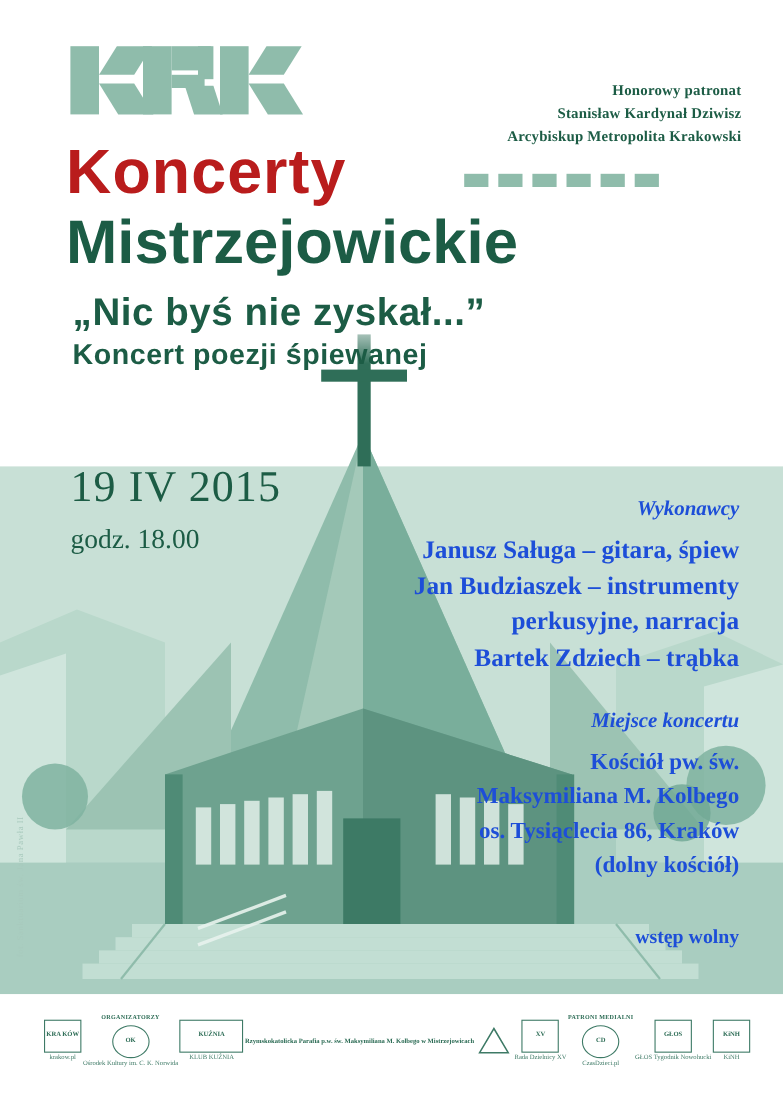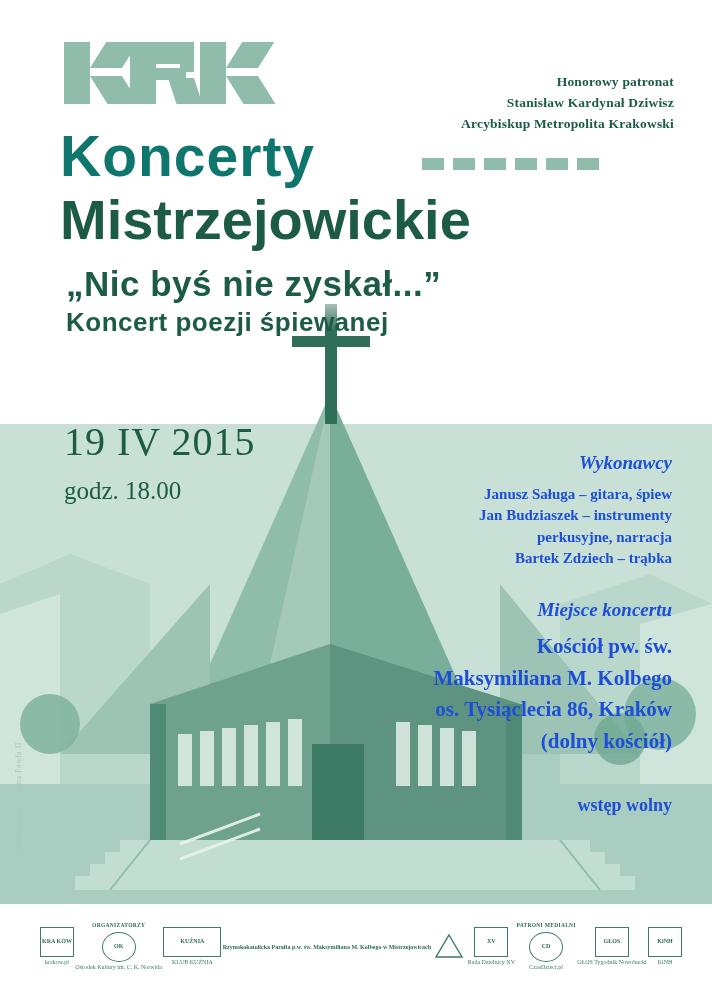--- a/index.html
+++ b/index.html
@@ -57,21 +57,21 @@
   }
 
   
   .title-block {
     position: absolute;
     left: 60px;
     top: 128px;
     width: 600px;
   }
   .t-koncerty {
-    color: #0f766e;
+    color: #b91c1c;
     font-family: "Liberation Sans", sans-serif;
     font-weight: bold;
     font-size: 57px;
     letter-spacing: 1px;
     line-height: 1;
     margin: 0;
     position: relative;
   }
   .dashes {
     position: absolute;
@@ -134,21 +134,21 @@
     color: #1d4ed8;
     font-family: "Liberation Serif", serif;
   }
   .info h3 {
     font-size: 19px;
     font-style: italic;
     font-weight: bold;
     margin: 0 0 10px 0;
   }
   .info .perf {
-    font-size: 15px;
+    font-size: 23px;
     font-weight: bold;
     line-height: 1.42;
     margin: 0;
   }
   .info h3.venue-title { margin-top: 30px; }
   .info .venue {
     font-size: 21px;
     font-weight: bold;
     line-height: 1.5;
     margin: 0;

